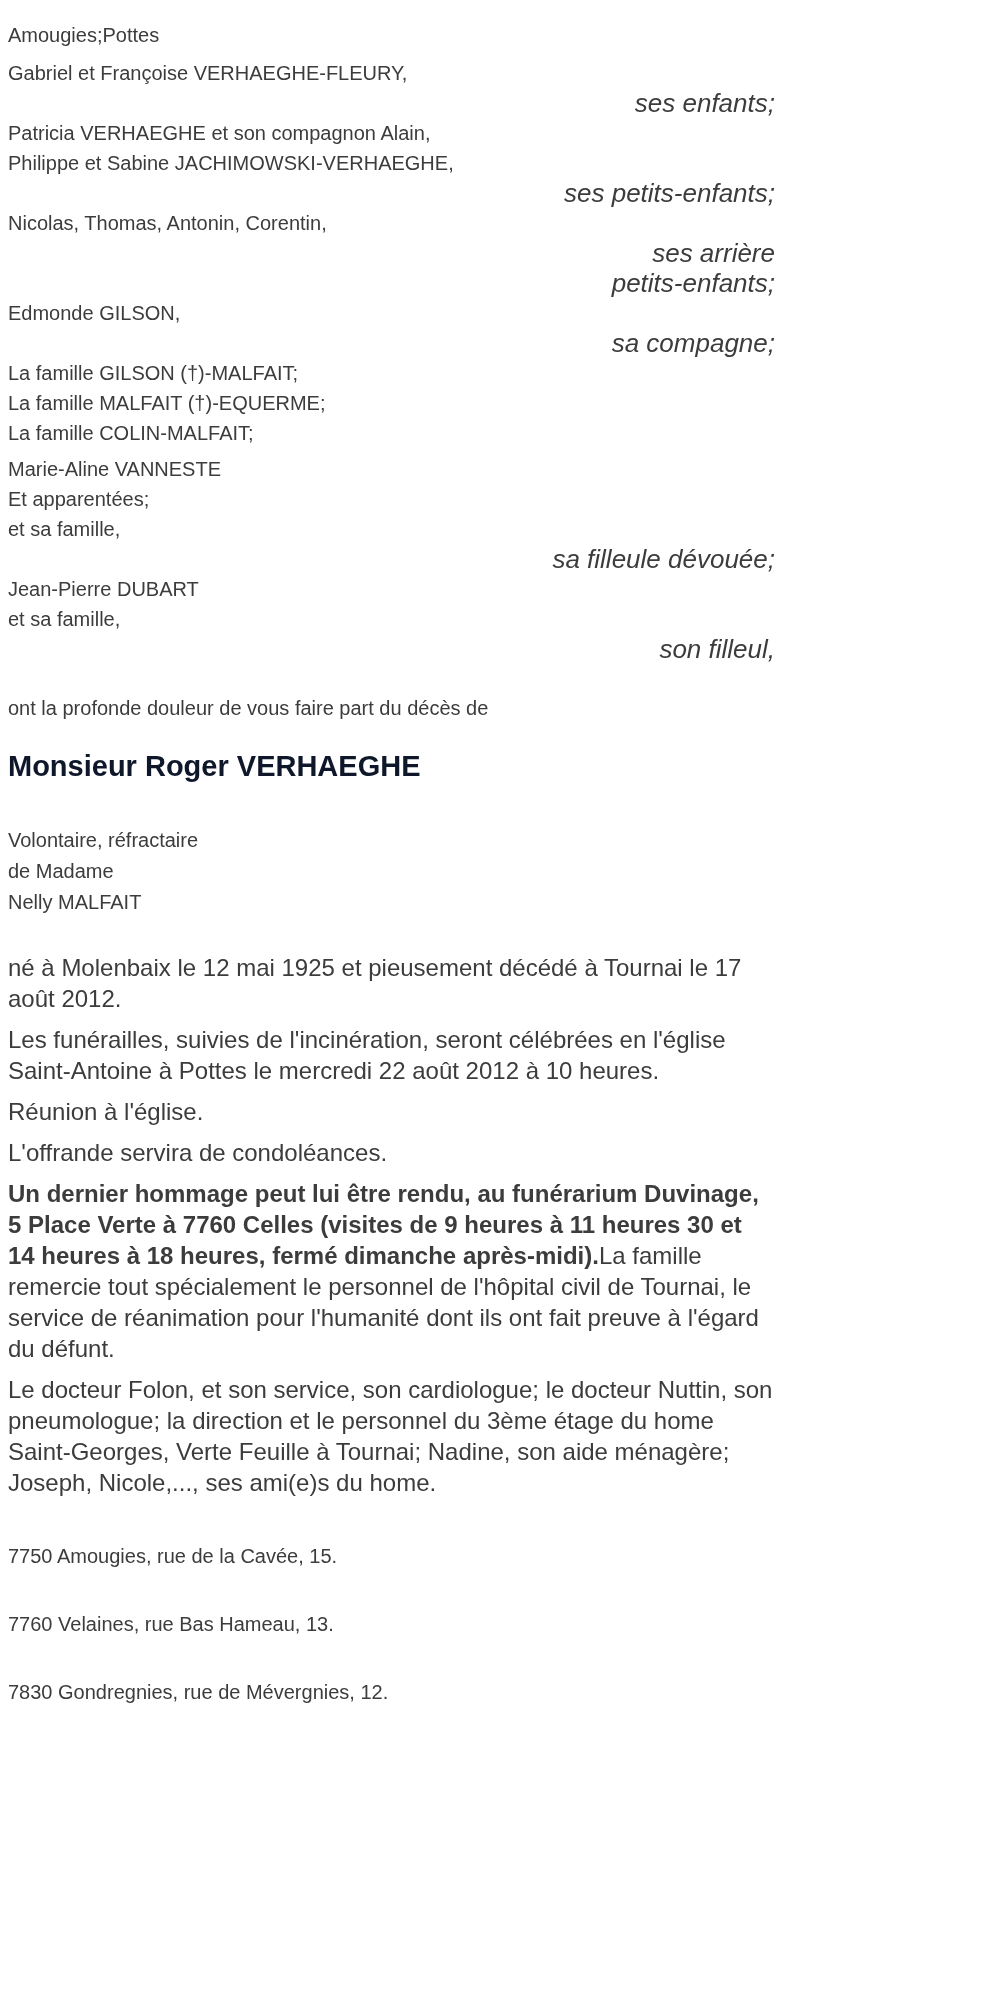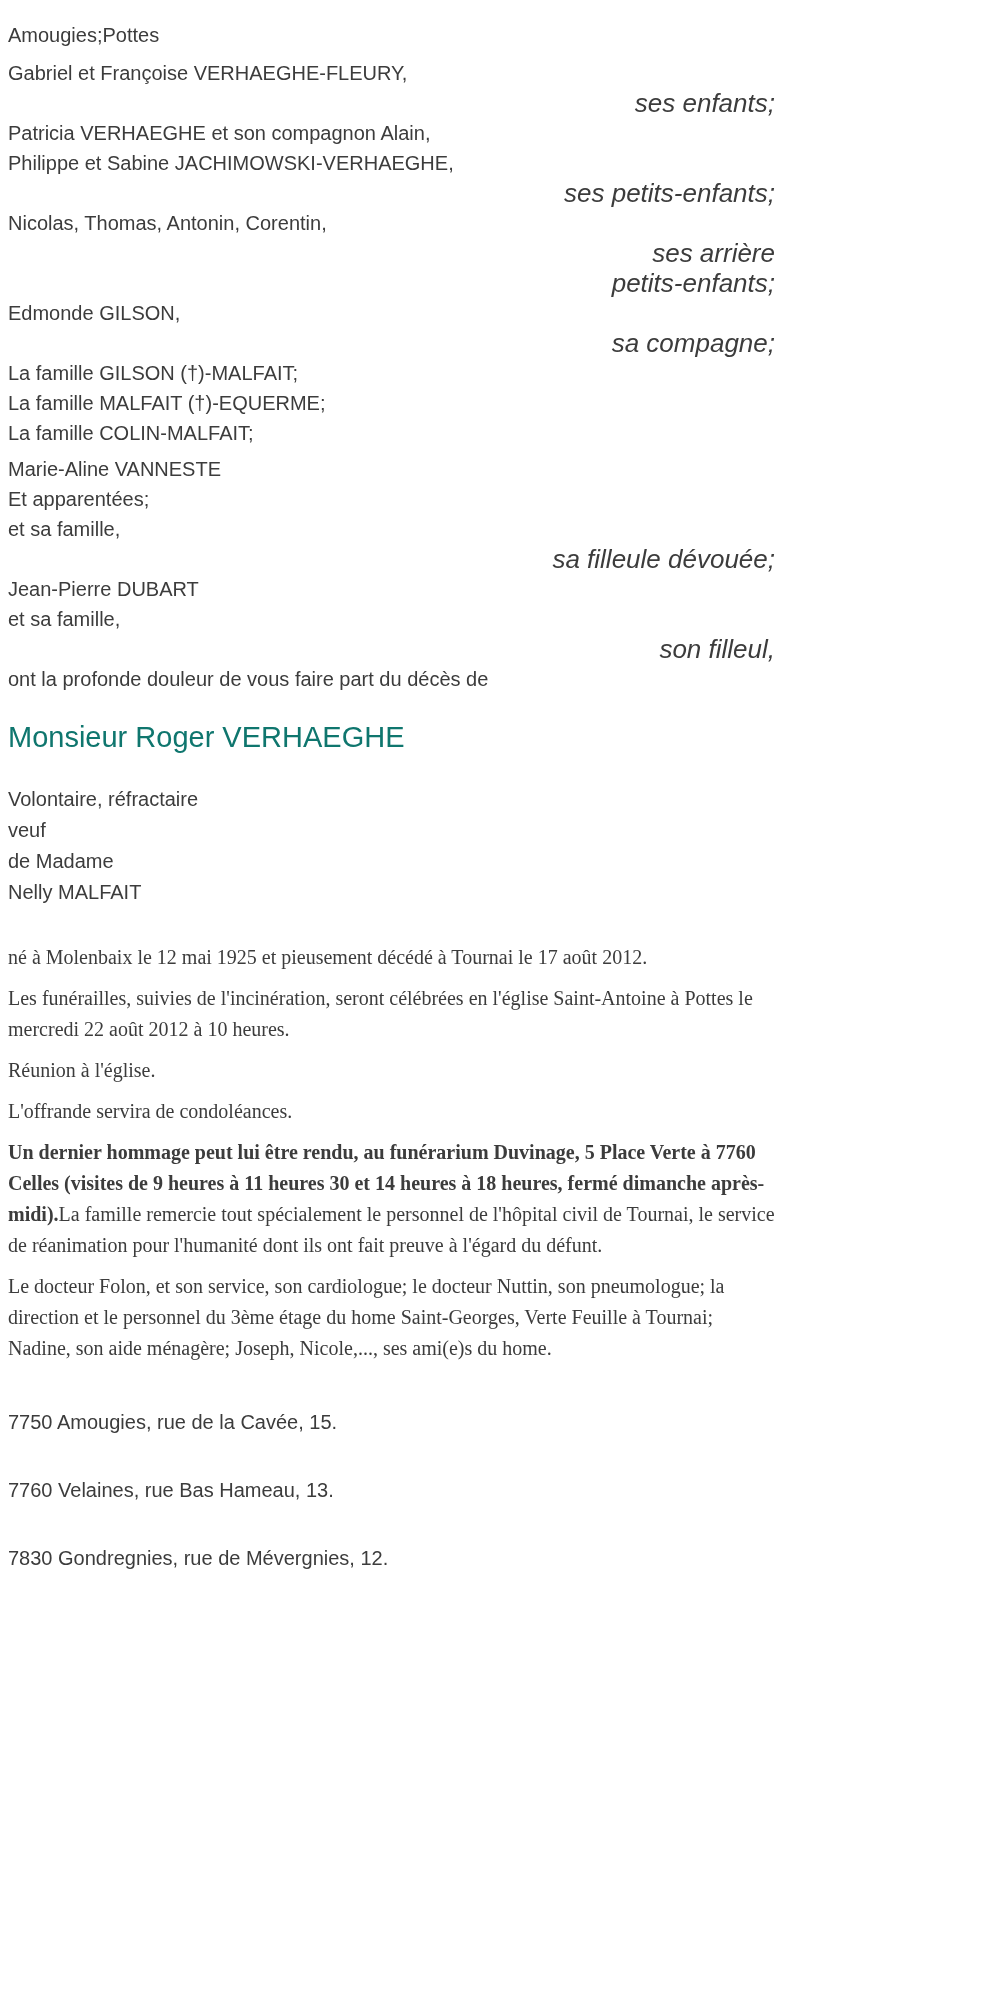--- a/index.html
+++ b/index.html
@@ -26,35 +26,34 @@
     line-height: 30px;
     font-style: italic;
     text-align: right;
   }
   .relation.narrow {
     max-width: 200px;
     margin-left: auto;
   }
   .relatives { margin-top: 8px; }
   .gap-sm { margin-top: 6px; }
-  .intro { margin-top: 0; }
+  .intro { margin-top: 29px; }
   h1.deceased-name {
     font-size: 29px;
     line-height: 38px;
-    font-weight: 400;
-    color: #0f766e;
-    margin: 24px 0 28px 0;
+    font-weight: 700;
+    color: #0f172a;
+    margin: 24px 0 40px 0;
     letter-spacing: 0;
   }
   .details .line { line-height: 31px; }
   p.para {
-    font-size: 20px;
+    font-size: 24px;
     line-height: 31px;
     margin-top: 10px;
-    font-family: Liberation Serif, serif;
   }
   p.death { margin-top: 34px; }
   p.homage .bold { font-weight: 700; }
   .addresses { margin-top: 42px; }
   .addresses .line { line-height: 32px; margin-top: 36px; }
 </style>
 </head>
 <body>
 
 <div class="page">
@@ -90,21 +89,20 @@
     <div class="relation">son filleul,</div>
 
   </section>
 
   <div class="line intro">ont la profonde douleur de vous faire part du décès de</div>
 
   <h1 class="deceased-name">Monsieur Roger VERHAEGHE</h1>
 
   <section class="details">
     <div class="line">Volontaire, réfractaire</div>
-    <div class="line">veuf</div>
     <div class="line">de Madame</div>
     <div class="line">Nelly MALFAIT</div>
   </section>
 
   <p class="para death">né à Molenbaix le 12 mai 1925 et pieusement décédé à Tournai le 17 août 2012.</p>
 
   <p class="para">Les funérailles, suivies de l'incinération, seront célébrées en l'église Saint-Antoine à Pottes le mercredi 22 août 2012 à 10 heures.</p>
 
   <p class="para">Réunion à l'église.</p>
 

